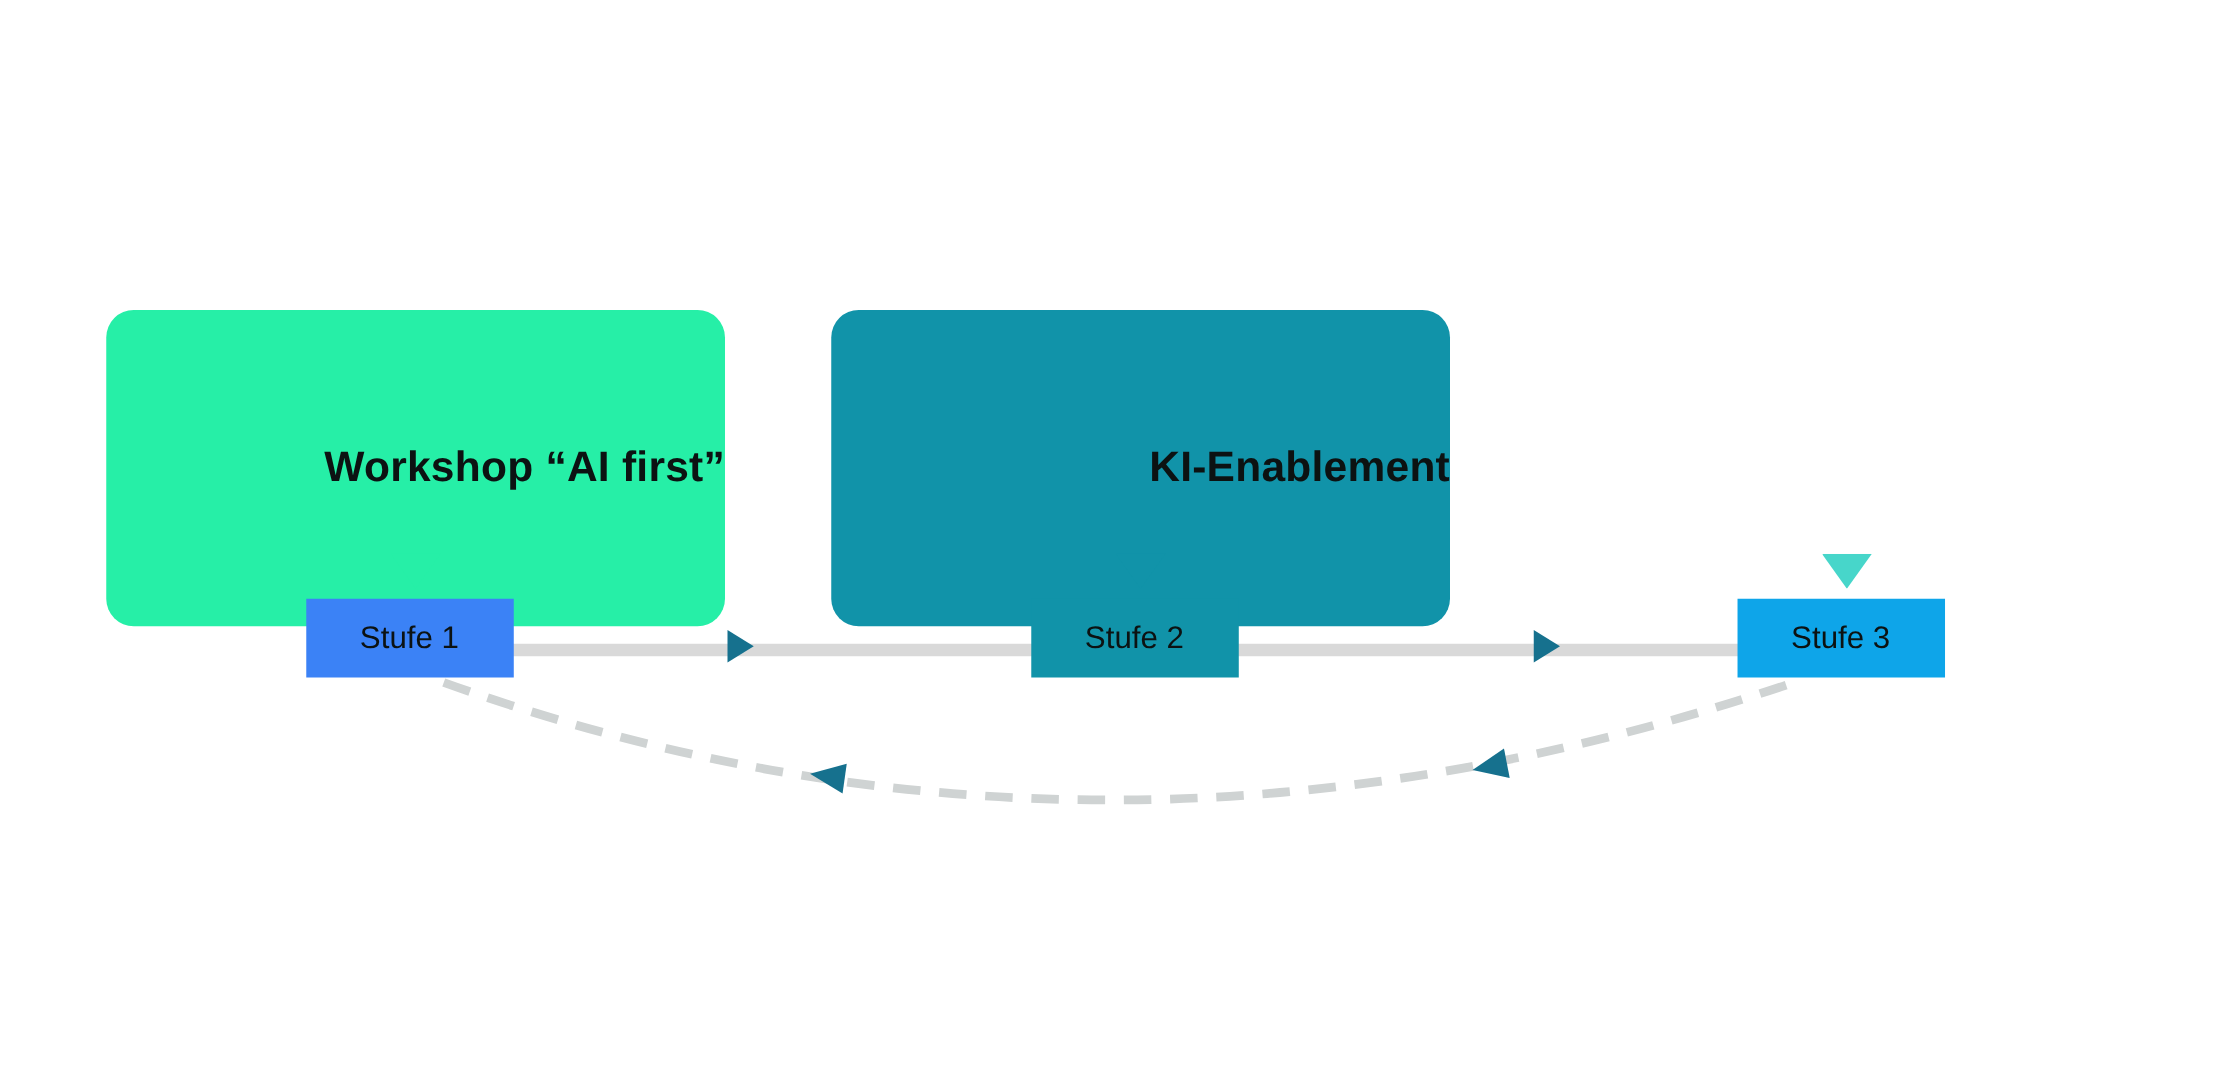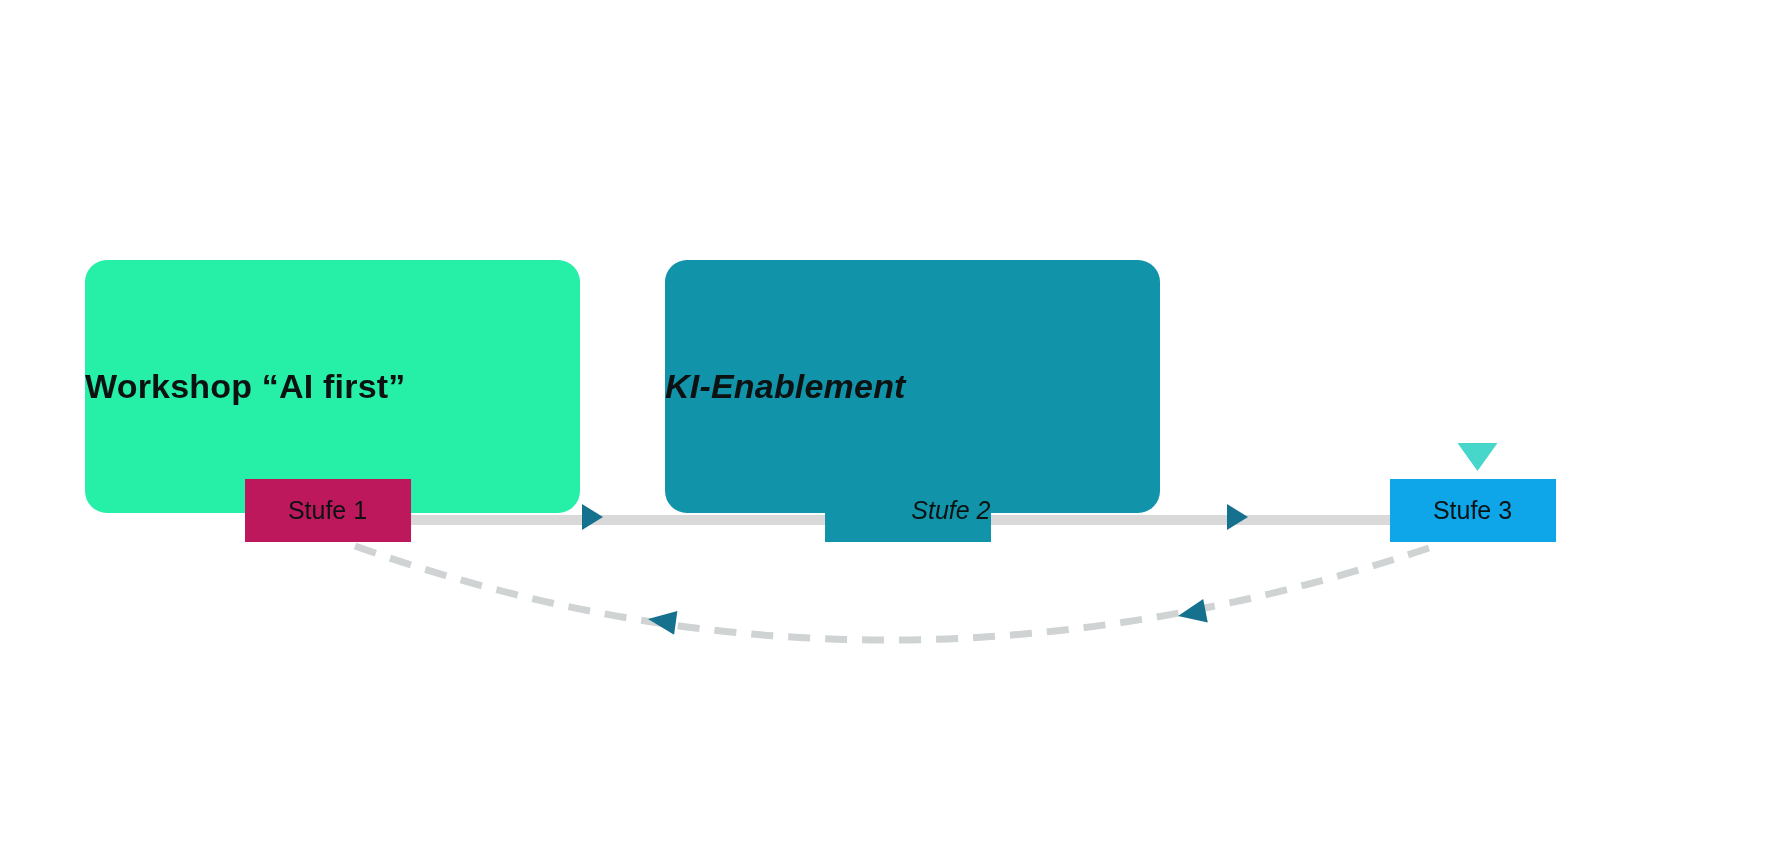--- a/index.html
+++ b/index.html
@@ -24,32 +24,32 @@
     z-index: 1;
   }
   .stage {
     position: absolute;
     top: 244px;
     width: 495px;
     height: 300px;
     z-index: 2;
   }
   .stage-1 { left: 85px; }
-  .stage-2 { left: 665px; font-style: italic; }
+  .stage-2 { left: 665px; }
   .stage-3 { left: 1230px; }
   .bubble {
     position: absolute;
     left: 0;
-    top: 16px;
+    top: 4px;
     width: 495px;
     height: 253px;
     border-radius: 22px;
     display: flex;
     align-items: center;
-    justify-content: flex-start;
+    justify-content: flex-end;
   }
   .bubble-title {
     font-size: 34px;
     font-weight: 700;
     letter-spacing: 0.2px;
     color: #0c1212;
     text-align: center;
     white-space: nowrap;
   }
   .bubble-tail {
@@ -95,31 +95,31 @@
 
     <polygon points="0,0 28,-12 28,12" transform="translate(648,619) rotate(8)" fill="#16718E"></polygon>
     <polygon points="0,0 28,-12 28,12" transform="translate(1178,616) rotate(-11)" fill="#16718E"></polygon>
   </svg>
 
   <div class="stage stage-1">
     <div class="bubble" style="background: rgb(38, 239, 167);">
       <span class="bubble-title">Workshop “AI first”</span>
     </div>
     <div class="bubble-tail" style="background: rgb(38, 239, 167);"></div>
-    <div class="stufe-box" style="background: #be185d;">
+    <div class="stufe-box" style="background: #3b82f6;">
       <span class="stufe-label">Stufe 1</span>
     </div>
   </div>
 
   <div class="stage stage-2">
     <div class="bubble" style="background: rgb(17, 147, 169);">
       <span class="bubble-title">KI-Enablement</span>
     </div>
     <div class="bubble-tail" style="background: rgb(17, 147, 169);"></div>
-    <div class="stufe-box" style="background: rgb(17, 147, 169); justify-content: flex-end;">
+    <div class="stufe-box" style="background: rgb(17, 147, 169);">
       <span class="stufe-label">Stufe 2</span>
     </div>
   </div>
 
   <div class="stage stage-3">
     <div class="bubble-tail" style="background: rgb(71, 214, 202);"></div>
     <div class="stufe-box" style="background: #0ea5e9;">
       <span class="stufe-label">Stufe 3</span>
     </div>
   </div>

